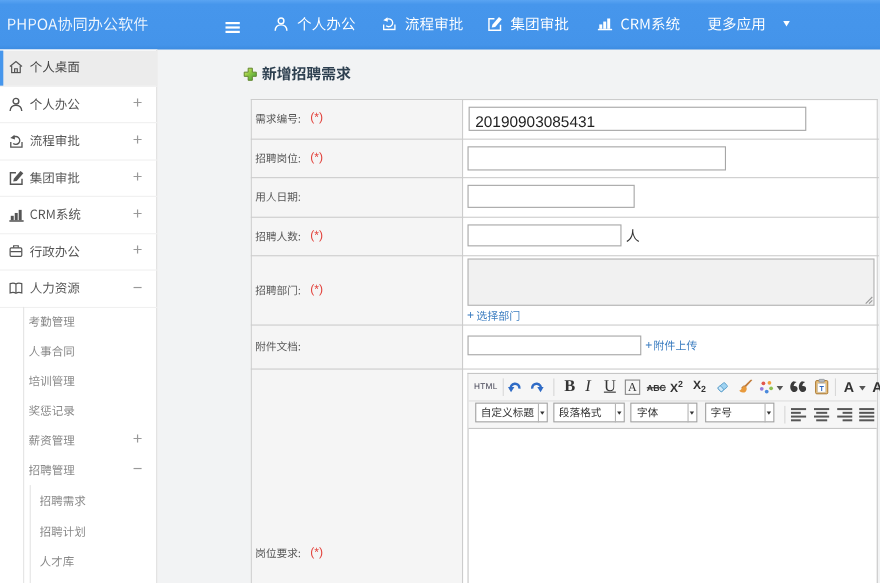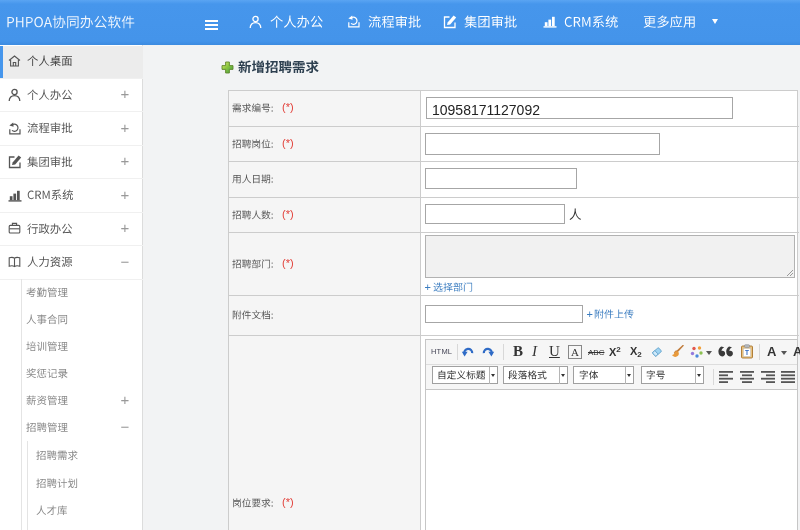--- a/index.html
+++ b/index.html
@@ -266,21 +266,21 @@
       <path d="M5.6 -4.0C5.9 -3.3 6.4 -2.4 6.6 -1.8L7.2 -2.1C7.0 -2.7 6.5 -3.6 6.1 -4.3ZM7.8 -8.0V-5.9H5.4V-5.2H7.8V-0.2C7.8 0.0 7.7 0.0 7.6 0.0C7.4 0.1 7.0 0.1 6.5 0.0C6.6 0.2 6.7 0.6 6.7 0.8C7.4 0.8 7.8 0.7 8.1 0.6C8.4 0.5 8.5 0.3 8.5 -0.2V-5.2H9.3V-5.9H8.5V-8.0ZM5.0 -8.1C4.6 -6.7 3.9 -5.3 3.1 -4.4C3.2 -4.3 3.5 -4.0 3.5 -3.8C3.8 -4.1 4.0 -4.4 4.2 -4.8V0.7H4.9V-6.0C5.2 -6.6 5.5 -7.3 5.7 -8.0ZM0.8 -7.7V0.8H1.5V-7.1H2.6C2.5 -6.4 2.2 -5.5 1.9 -4.8C2.6 -4.0 2.7 -3.3 2.7 -2.8C2.7 -2.4 2.7 -2.2 2.5 -2.0C2.5 -2.0 2.4 -2.0 2.3 -2.0C2.1 -1.9 1.9 -1.9 1.7 -2.0C1.9 -1.8 1.9 -1.5 1.9 -1.3C2.1 -1.3 2.3 -1.3 2.5 -1.3C2.7 -1.4 2.9 -1.4 3.0 -1.5C3.3 -1.7 3.4 -2.1 3.4 -2.7C3.4 -3.3 3.2 -4.0 2.6 -4.9C2.9 -5.7 3.2 -6.7 3.5 -7.5L3.0 -7.8L2.9 -7.7Z M12.8 -3.3V-2.6H15.6V0.8H16.3V-2.6H18.9V-3.3H16.3V-5.5H18.5V-6.2H16.3V-8.0H15.6V-6.2H14.3C14.4 -6.6 14.5 -7.1 14.6 -7.5L13.9 -7.7C13.7 -6.4 13.3 -5.1 12.7 -4.3C12.9 -4.2 13.2 -4.1 13.3 -4.0C13.6 -4.4 13.8 -4.9 14.0 -5.5H15.6V-3.3ZM12.3 -8.1C11.8 -6.6 10.9 -5.2 10.0 -4.2C10.1 -4.1 10.3 -3.7 10.4 -3.5C10.7 -3.9 11.0 -4.2 11.3 -4.7V0.8H12.0V-5.8C12.4 -6.5 12.7 -7.2 13.0 -7.9Z M23.5 -8.0C23.8 -7.5 24.1 -6.9 24.2 -6.5L25.0 -6.7C24.9 -7.1 24.6 -7.8 24.3 -8.2ZM19.9 -6.4V-5.7H21.4C22.0 -4.2 22.7 -3.0 23.7 -1.9C22.7 -1.0 21.4 -0.4 19.7 0.1C19.9 0.2 20.1 0.6 20.2 0.8C21.8 0.2 23.2 -0.5 24.3 -1.4C25.4 -0.4 26.7 0.3 28.3 0.7C28.4 0.5 28.6 0.2 28.8 0.0C27.2 -0.3 25.9 -1.0 24.8 -1.9C25.8 -2.9 26.6 -4.2 27.1 -5.7H28.7V-6.4ZM24.3 -2.5C23.4 -3.4 22.7 -4.5 22.2 -5.7H26.3C25.8 -4.4 25.1 -3.3 24.3 -2.5Z M37.4 -7.5C37.2 -6.8 36.7 -5.8 36.4 -5.2L37.0 -5.0C37.3 -5.6 37.7 -6.5 38.1 -7.3ZM33.0 -7.3C33.3 -6.6 33.6 -5.6 33.8 -5.1L34.4 -5.3C34.3 -5.9 33.9 -6.8 33.5 -7.5ZM31.0 -8.1V-6.1H29.6V-5.4H30.9C30.6 -4.1 30.0 -2.5 29.4 -1.7C29.5 -1.5 29.6 -1.2 29.7 -1.0C30.2 -1.7 30.6 -2.8 31.0 -3.9V0.8H31.7V-4.1C32.0 -3.6 32.3 -3.0 32.5 -2.7L32.9 -3.3C32.7 -3.5 31.9 -4.7 31.7 -5.0V-5.4H32.9V-6.1H31.7V-8.1ZM32.7 -0.6V0.1H37.3V0.7H38.0V-4.6H35.8V-8.1H35.1V-4.6H32.9V-3.9H37.3V-2.6H33.0V-1.9H37.3V-0.6Z M40.1 -3.8C40.5 -3.8 40.8 -4.1 40.8 -4.5C40.8 -4.9 40.5 -5.1 40.1 -5.1C39.8 -5.1 39.5 -4.9 39.5 -4.5C39.5 -4.1 39.8 -3.8 40.1 -3.8ZM40.1 0.1C40.5 0.1 40.8 -0.1 40.8 -0.5C40.8 -1.0 40.5 -1.2 40.1 -1.2C39.8 -1.2 39.5 -1.0 39.5 -0.5C39.5 -0.1 39.8 0.1 40.1 0.1Z" fill="#555"></path>
     </svg>
   </div>
 <div style="position:absolute;left:232px;top:497.6px;width:42px;height:11px">
     <svg width="42" height="11" viewBox="0 -8.54 42 11" style="display:block">
       <path d="M1.1 -7.8V-5.9H8.6V-7.8H7.9V-6.6H5.2V-8.2H4.5V-6.6H1.8V-7.8ZM1.1 -5.2V0.7H1.8V-4.5H8.0V-0.1C8.0 0.0 7.9 0.1 7.8 0.1C7.6 0.1 6.9 0.1 6.3 0.1C6.4 0.3 6.5 0.6 6.5 0.7C7.4 0.7 8.0 0.7 8.3 0.6C8.6 0.5 8.7 0.3 8.7 -0.1V-5.2ZM2.3 -3.5C3.0 -3.1 3.8 -2.6 4.5 -2.1C3.8 -1.6 2.9 -1.1 2.1 -0.8C2.3 -0.6 2.5 -0.3 2.6 -0.2C3.5 -0.6 4.3 -1.1 5.1 -1.7C5.7 -1.3 6.3 -0.8 6.8 -0.4L7.3 -0.9C6.8 -1.3 6.3 -1.7 5.6 -2.2C6.2 -2.7 6.7 -3.3 7.1 -3.9L6.4 -4.2C6.1 -3.6 5.6 -3.1 5.0 -2.6C4.3 -3.1 3.5 -3.5 2.8 -3.9Z M13.3 -6.4V-5.7H18.6V-6.4ZM13.9 -4.9C14.2 -3.6 14.5 -1.8 14.6 -0.8L15.3 -1.0C15.2 -2.0 14.9 -3.7 14.6 -5.1ZM15.2 -8.0C15.4 -7.5 15.6 -6.9 15.7 -6.5L16.4 -6.7C16.3 -7.1 16.1 -7.7 15.9 -8.2ZM12.9 -0.3V0.4H19.0V-0.3H17.0C17.3 -1.6 17.7 -3.5 18.0 -5.0L17.2 -5.2C17.0 -3.7 16.6 -1.6 16.3 -0.3ZM12.5 -8.1C11.9 -6.6 11.0 -5.2 10.1 -4.2C10.2 -4.1 10.4 -3.7 10.5 -3.5C10.8 -3.9 11.1 -4.3 11.4 -4.7V0.8H12.2V-5.8C12.6 -6.5 12.9 -7.2 13.2 -7.9Z M25.9 -2.3C25.6 -1.7 25.2 -1.3 24.6 -0.9C23.9 -1.1 23.1 -1.2 22.4 -1.4C22.6 -1.6 22.8 -1.9 23.1 -2.3ZM20.6 -6.3V-3.7H23.1C23.0 -3.5 22.8 -3.2 22.7 -2.9H19.9V-2.3H22.2C21.9 -1.8 21.5 -1.3 21.2 -1.0C22.0 -0.8 22.8 -0.7 23.6 -0.5C22.6 -0.1 21.4 0.0 20.0 0.1C20.1 0.3 20.2 0.6 20.3 0.8C22.1 0.6 23.6 0.3 24.6 -0.2C25.9 0.1 26.9 0.5 27.7 0.8L28.4 0.2C27.6 -0.1 26.6 -0.4 25.4 -0.7C26.0 -1.1 26.4 -1.6 26.7 -2.3H28.6V-2.9H23.5C23.6 -3.1 23.8 -3.4 23.9 -3.6L23.5 -3.7H28.0V-6.3H25.7V-7.1H28.4V-7.7H20.1V-7.1H22.7V-6.3ZM23.4 -7.1H25.0V-6.3H23.4ZM21.2 -5.7H22.7V-4.3H21.2ZM23.4 -5.7H25.0V-4.3H23.4ZM25.7 -5.7H27.3V-4.3H25.7Z M30.2 -4.9C30.8 -4.3 31.5 -3.5 31.8 -3.0L32.4 -3.4C32.1 -4.0 31.4 -4.7 30.8 -5.2ZM29.5 -0.9 30.0 -0.2C31.0 -0.8 32.3 -1.6 33.6 -2.3V-0.2C33.6 -0.0 33.5 0.0 33.3 0.0C33.1 0.0 32.5 0.0 31.8 0.0C31.9 0.2 32.0 0.6 32.1 0.8C32.9 0.8 33.5 0.8 33.9 0.6C34.2 0.5 34.3 0.3 34.3 -0.2V-4.1C35.1 -2.3 36.4 -0.8 37.9 -0.0C38.1 -0.2 38.3 -0.5 38.5 -0.7C37.4 -1.1 36.5 -1.9 35.8 -2.9C36.4 -3.5 37.2 -4.2 37.8 -4.9L37.2 -5.4C36.7 -4.8 36.0 -4.0 35.4 -3.4C34.9 -4.1 34.6 -4.9 34.3 -5.7V-5.8H38.2V-6.5H37.0L37.4 -7.0C37.0 -7.3 36.2 -7.8 35.6 -8.1L35.2 -7.6C35.8 -7.3 36.5 -6.9 36.9 -6.5H34.3V-8.1H33.6V-6.5H29.7V-5.8H33.6V-3.1C32.1 -2.3 30.5 -1.4 29.5 -0.9Z M40.1 -3.8C40.5 -3.8 40.8 -4.1 40.8 -4.5C40.8 -4.9 40.5 -5.1 40.1 -5.1C39.8 -5.1 39.5 -4.9 39.5 -4.5C39.5 -4.1 39.8 -3.8 40.1 -3.8ZM40.1 0.1C40.5 0.1 40.8 -0.1 40.8 -0.5C40.8 -1.0 40.5 -1.2 40.1 -1.2C39.8 -1.2 39.5 -1.0 39.5 -0.5C39.5 -0.1 39.8 0.1 40.1 0.1Z" fill="#555"></path>
     </svg>
   </div>
 <div class="abs" style="left:282px;top:495.5px;font-size:11px;color:#e2403a">(*)</div>
 <div class="abs" style="left:426px;top:97px;width:307px;height:22px;background:#fff;border:1px solid #a6a6a6">
-    <span style="font-size:14px;color:#222;line-height:25px;padding-left:5px;display:block">10958171127092</span>
+    <span style="font-size:14px;color:#222;line-height:25px;padding-left:5px;display:block">20190903085431</span>
   </div>
 <div class="abs" style="left:425px;top:133px;width:235px;height:22px;background:#fff;border:1px solid #a6a6a6"></div>
 <div class="abs" style="left:425px;top:168px;width:152px;height:21px;background:#fff;border:1px solid #a6a6a6"></div>
 <div class="abs" style="left:425px;top:204px;width:140px;height:20px;background:#fff;border:1px solid #a6a6a6"></div>
 <div style="position:absolute;left:569px;top:208.2px;width:13px;height:14px">
     <svg width="13" height="14" viewBox="0 -11.00 13 14" style="display:block">
       <path d="M5.7 -10.5C5.7 -8.5 5.8 -2.4 0.5 0.2C0.8 0.4 1.1 0.7 1.3 1.0C4.4 -0.7 5.7 -3.5 6.3 -6.0C6.9 -3.7 8.2 -0.6 11.4 0.9C11.5 0.6 11.8 0.3 12.1 0.1C7.6 -1.9 6.9 -7.1 6.7 -8.6C6.7 -9.4 6.8 -10.0 6.8 -10.5Z" fill="#333"></path>
     </svg>
   </div>
 <div class="abs" style="left:425px;top:235px;width:370px;height:43px;background:#f1f1f1;border:1px solid #b2b2b2"></div>
@@ -316,21 +316,21 @@
     <g transform="scale(-1,1) translate(-14,0)">
       <path d="M3.4 9.0 A4.0 4.0 0 1 1 11.2 8.2" fill="none" stroke="#2f6bc6" stroke-width="2.2"></path>
       <path d="M0.8 6.8 L6.6 6.8 L3.6 11.6 Z" fill="#2f6bc6"></path>
     </g>
   </svg>
 <div class="abs" style="left:503px;top:344px;width:1px;height:16px;background:#d8d8d8"></div>
 <div class="abs" style="left:513px;top:343px;font-family:'Liberation Serif',serif;font-size:15px;font-weight:bold;color:#333">B</div>
 <div class="abs" style="left:532px;top:343px;font-family:'Liberation Serif',serif;font-size:15px;font-style:italic;color:#333">I</div>
 <div class="abs" style="left:549px;top:343px;font-family:'Liberation Serif',serif;font-size:15px;color:#333;text-decoration:underline">U</div>
 <div class="abs" style="left:568px;top:345px;width:14px;height:14px;border:1px solid #888;font-family:'Liberation Serif',serif;font-size:11px;color:#333;text-align:center;line-height:12px">A</div>
-<div class="abs" style="left:588px;top:348px;font-size:8px;font-weight:normal;color:#333;text-decoration:line-through">ABC</div>
+<div class="abs" style="left:588px;top:348px;font-size:8px;font-weight:bold;color:#333;text-decoration:line-through">ABC</div>
 <div class="abs" style="left:609px;top:345px;font-size:11px;font-weight:bold;color:#333">X<span style="font-size:8px;vertical-align:4px">2</span></div>
 <div class="abs" style="left:630px;top:345px;font-size:11px;font-weight:bold;color:#333">X<span style="font-size:8px;vertical-align:-2px">2</span></div>
 <svg class="abs" style="left:650px;top:345px" width="14" height="14" viewBox="0 0 14 14">
     <g transform="rotate(-40 7 7)">
       <rect x="3" y="4.5" width="8" height="5" rx="1" fill="#9fd3f2" stroke="#5b9ec9" stroke-width="0.8"></rect>
       <rect x="3" y="4.5" width="3.4" height="5" rx="1" fill="#cfe9fa" stroke="#5b9ec9" stroke-width="0.8"></rect>
     </g>
   </svg>
 <svg class="abs" style="left:671px;top:345px" width="14" height="14" viewBox="0 0 14 14">
     <path d="M13 0.5 L7.2 6.8 L5.8 5.6 L11.8 -0.2 Z" fill="#c07b3a"></path>

